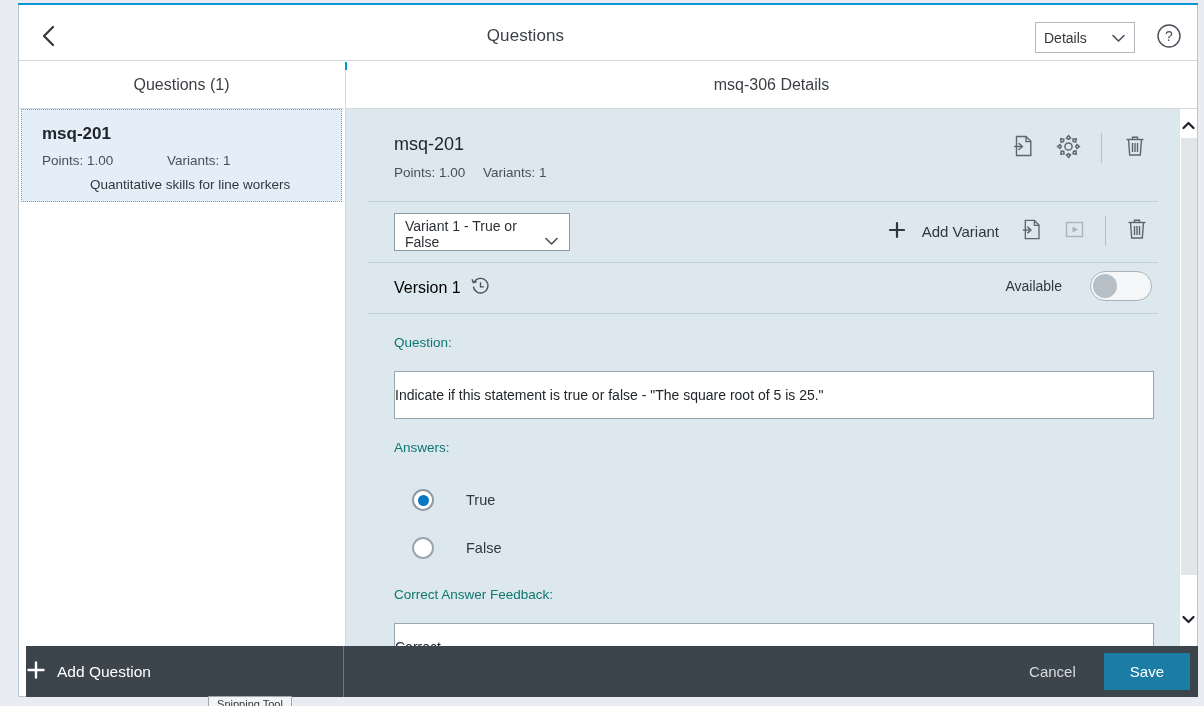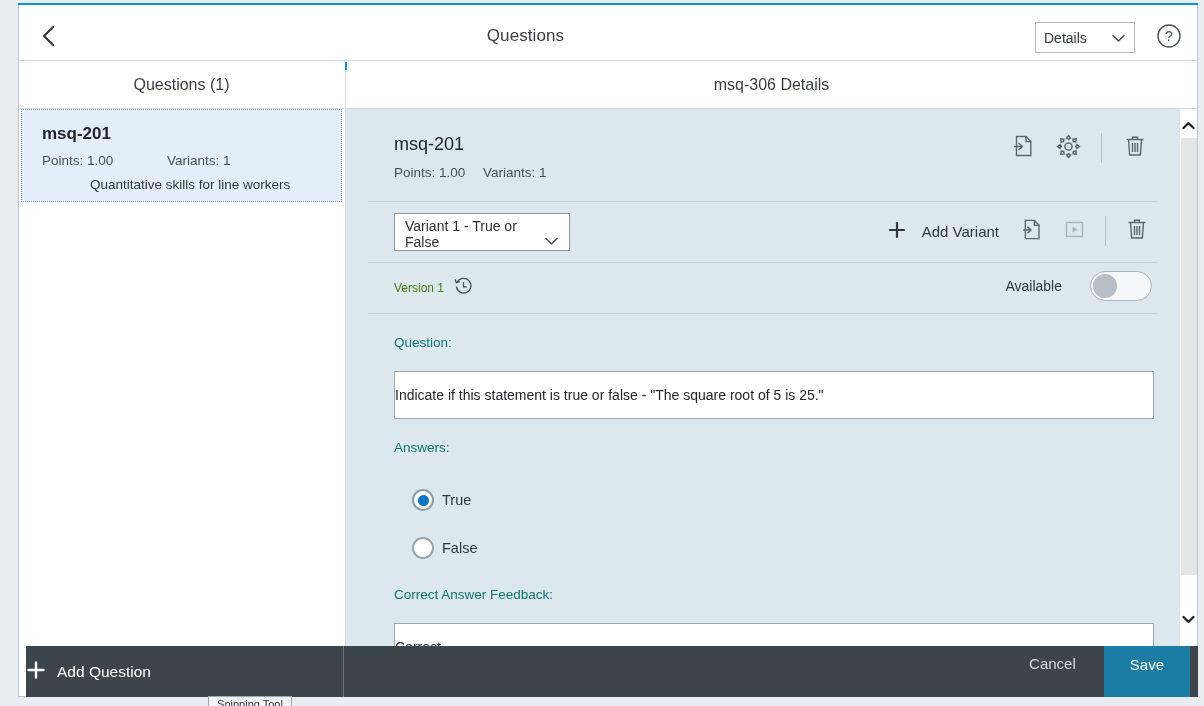--- a/index.html
+++ b/index.html
@@ -190,21 +190,21 @@
     font-size: 15px; color: #32373c; cursor: pointer;
     padding: 0 8px; height: 36px;
   }
 
   
   .version-row {
     position: relative; height: 50px;
     display: flex; align-items: center;
     padding-left: 48px;
   }
-  .version-row .vlabel { font-size: 12px; color: #4d7c0f; }
+  .version-row .vlabel { font-size: 16px; color: #000000; }
   .version-row .hist { margin-left: 10px; cursor: pointer; display:flex; }
   .avail-wrap {
     position: absolute; right: 28px; top: 8px;
     display: flex; align-items: center; gap: 28px;
   }
   .avail-label { font-size: 14px; color: #32373c; }
   .toggle {
     width: 62px; height: 30px; border-radius: 15px;
     background: #f4f6f8; border: 1px solid #aab4bd;
     position: relative; cursor: pointer;
@@ -228,21 +228,21 @@
     min-height: 46px;
     display: flex; align-items: center;
   }
   .field-box.tall { height: 48px; }
   .spacer-20 { height: 21px; }
   .spacer-14 { height: 15px; }
 
   
   .answers-block { padding-left: 48px; }
   .radio-row {
-    display: flex; align-items: center; gap: 8px;
+    display: flex; align-items: center; gap: 32px;
     height: 48px; cursor: pointer;
     padding-left: 18px;
   }
   .radio {
     width: 22px; height: 22px; border-radius: 50%;
     background: #fff; border: 2px solid #9aa6af;
     display: flex; align-items: center; justify-content: center;
   }
   .radio.checked { border-color: #8e9aa4; }
   .radio.checked .dot {
@@ -286,21 +286,21 @@
   }
   .footer-left .lbl {
     display: flex; align-items: center; gap: 11px;
     color: #fff; font-size: 15.5px;
   }
   .footer-right {
     position: absolute;
     left: 344px; top: 646px;
     width: 854px; height: 51px;
     background: #3c444c;
-    display: flex; justify-content: flex-end;
+    display: flex; align-items: center; justify-content: flex-end;
     padding-right: 8px;
   }
   .btn-cancel {
     color: #d8dcdf; font-size: 15px;
     padding: 9px 22px; cursor: pointer;
   }
   .btn-save {
     background: #1b7ca4; color: #ffffff; font-size: 15px;
     padding: 10px 26px; cursor: pointer;
     margin-left: 6px;

